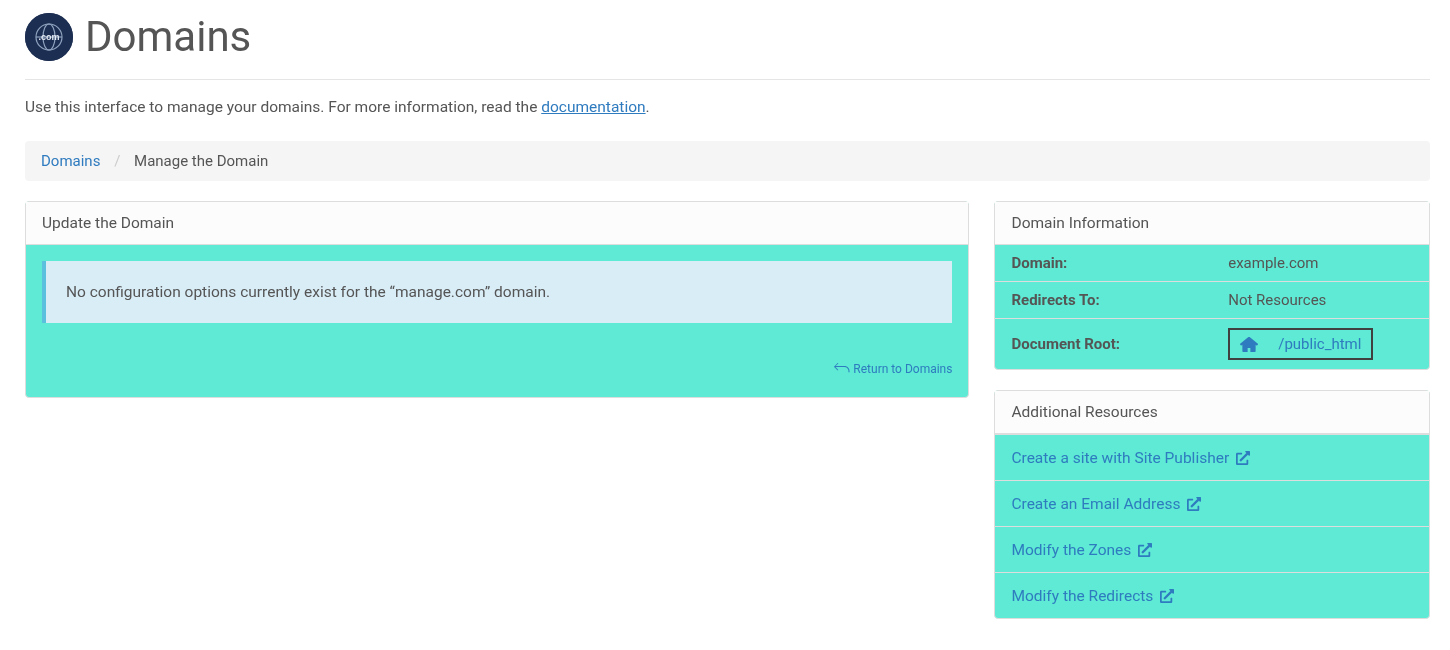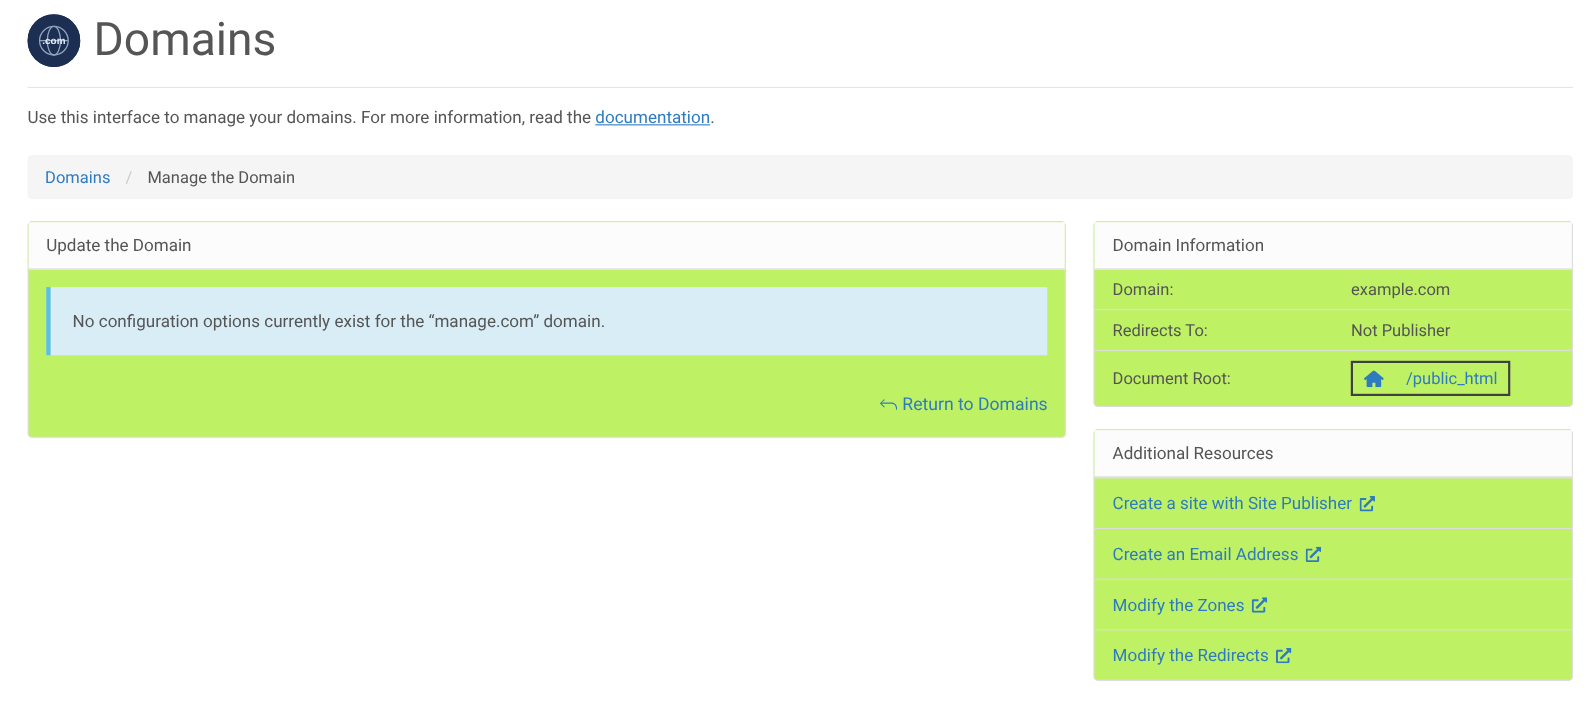--- a/index.html
+++ b/index.html
@@ -62,21 +62,21 @@
     .row {
       display: flex;
       gap: 25px;
       align-items: flex-start;
     }
     .col-main { flex: 1 1 65%; }
     .col-side { flex: 0 0 31%; }
     .panel {
       border: 1px solid #ddd;
       border-radius: 4px;
-      background: #bef264;
+      background: #5eead4;
       margin-bottom: 20px;
     }
     .panel-heading {
       padding: 12px 16px;
       border-bottom: 1px solid #ddd;
       color: #555;
       font-size: 15.5px;
       background: #fcfcfc;
     }
     .panel-body {
@@ -88,28 +88,28 @@
       padding: 22px 20px;
       color: #555;
       font-size: 15.5px;
       margin-bottom: 35px;
     }
     .return-link-wrap { text-align: right; padding-bottom: 4px;}
     .return-link {
       color: #2f7bbf;
       text-decoration: none;
       cursor: pointer;
-      font-size: 16px;
+      font-size: 12px;
     }
     .return-link svg { width: 16px; height: 16px; vertical-align: -2px; fill: #2f7bbf; }
     .info-table { width: 100%; border-collapse: collapse; }
     .info-table tr { border-bottom: 1px solid #ddd; }
     .info-table tr:last-child { border-bottom: none; }
     .info-table td { padding: 9px 16px; font-size: 15px; }
-    .info-table td.label { font-weight: 400; width: 50%; }
+    .info-table td.label { font-weight: 700; width: 50%; }
     .doc-root-link {
       display: inline-flex;
       align-items: center;
       border: 2px solid #404040;
       padding: 5px 10px;
       text-decoration: none;
       gap: 20px;
     }
     .doc-root-link svg { fill: #2f7bbf; width: 18px; height: 16px; }
     .list-group { }
@@ -171,21 +171,21 @@
       <div class="panel">
         <div class="panel-heading">Domain Information</div>
         <table class="info-table">
           <tbody>
               <tr>
             <td class="label">Domain:</td>
             <td>example.com</td>
           </tr>
           <tr>
             <td class="label">Redirects To:</td>
-            <td>Not Publisher</td>
+            <td>Not Resources</td>
           </tr>
           <tr>
             <td class="label" style="vertical-align: middle;">Document Root:</td>
             <td>
               <a class="doc-root-link">
                 <svg class="home-icon" viewBox="0 0 576 512">
                       <path d="M280 148L96 300v164c0 9 7 16 16 16h112V368h128v112h112c9 0 16-7 16-16V300L296 148c-5-4-11-4-16 0zM571 251L318 43c-17-14-43-14-60 0L5 251c-7 6-8 16-2 23l21 25c6 7 16 8 23 2l29-24V480c0 18 14 32 32 32h136V384h88v128h136c18 0 32-14 32-32V277l29 24c7 6 17 5 23-2l21-25c6-7 5-17-2-23z"></path>
                     </svg>
                 <span>/public_html</span>
               </a>

